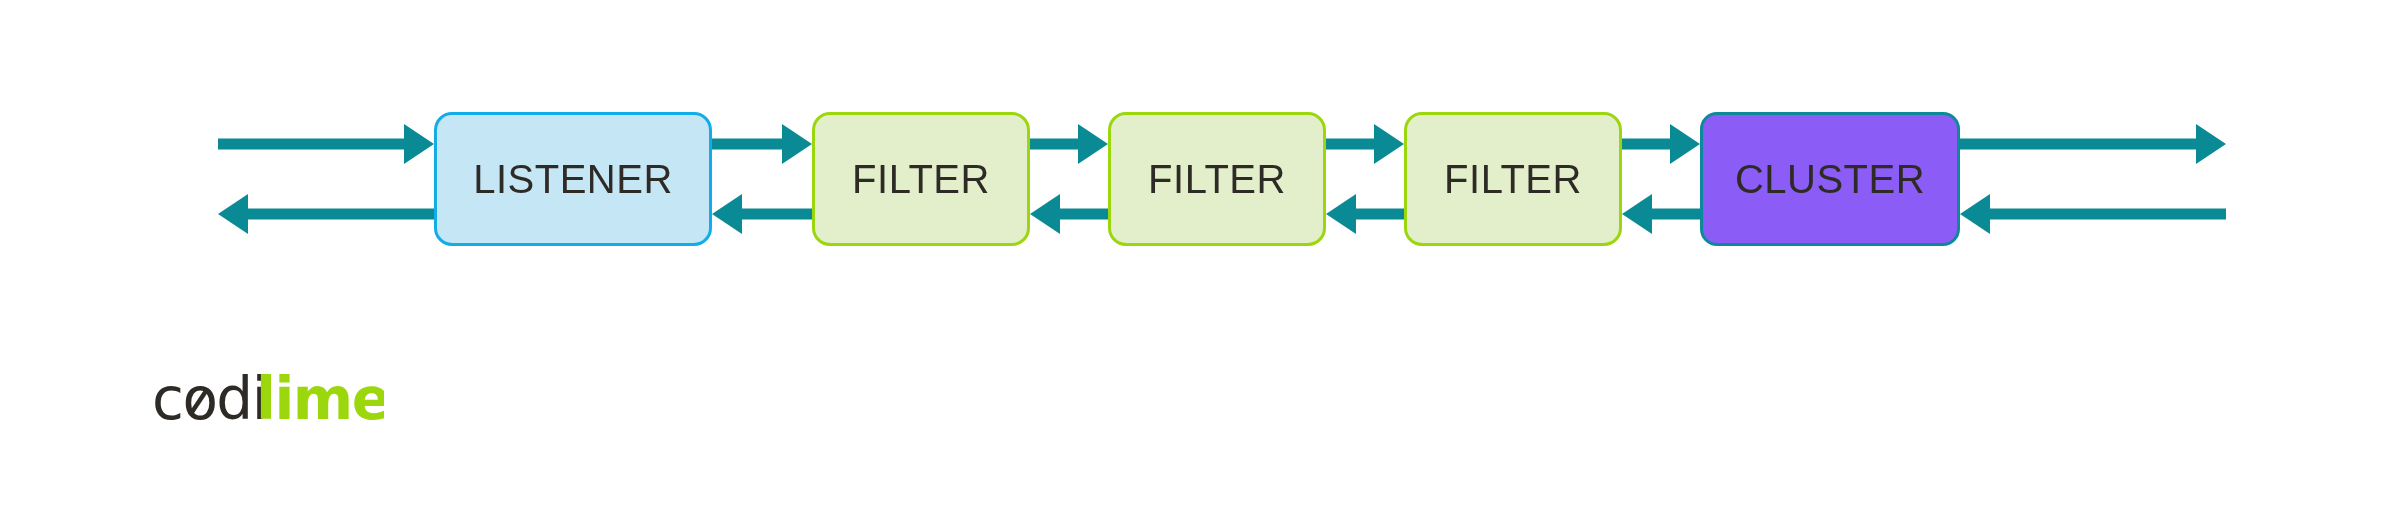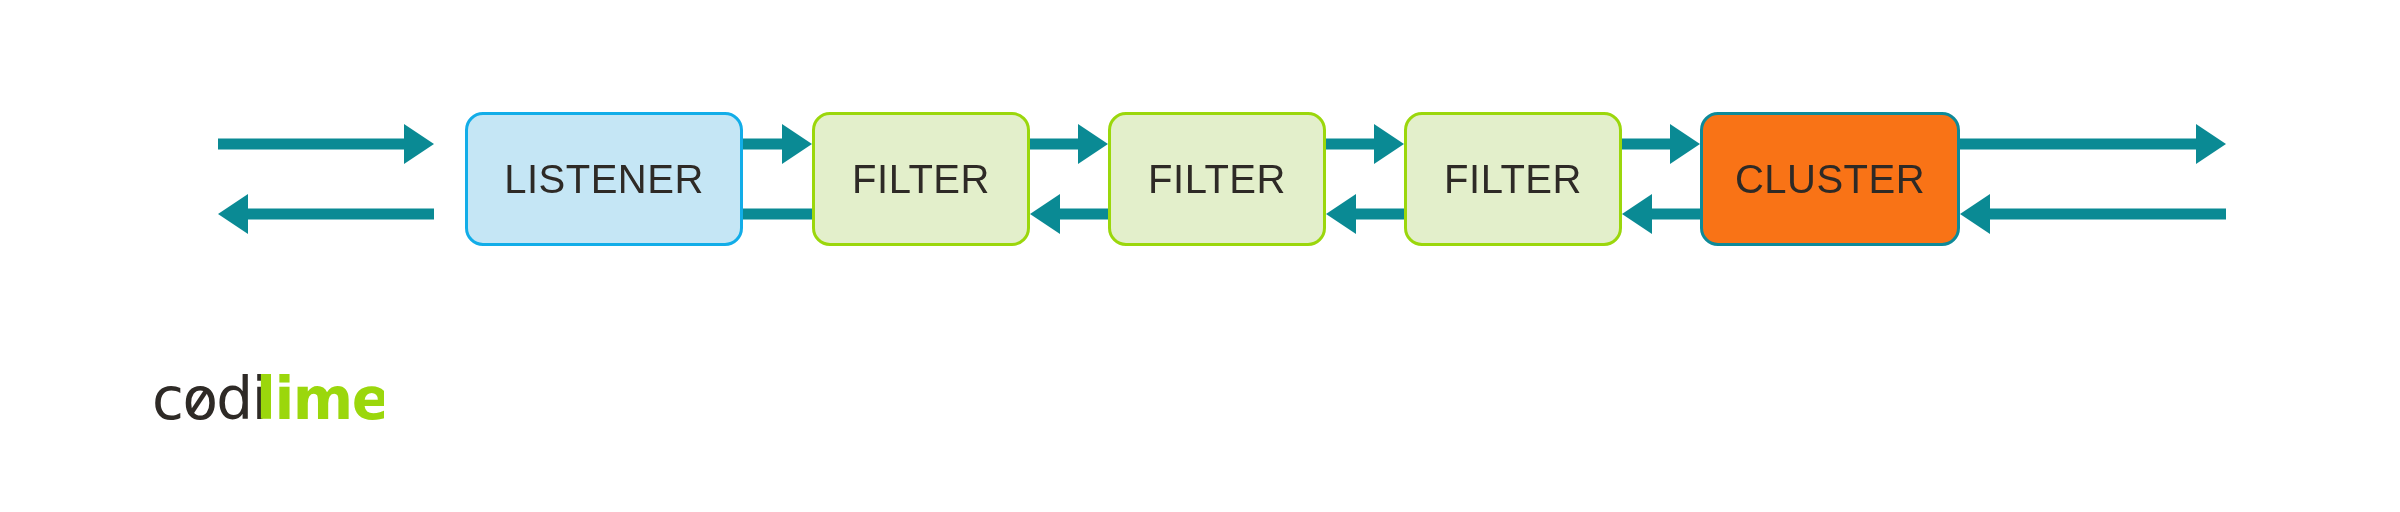--- a/index.html
+++ b/index.html
@@ -51,21 +51,20 @@
     font-weight: 400;
     letter-spacing: 0.5px;
     color: #2E2A26;
     white-space: nowrap;
     line-height: 1;
   }
 
   .node.listener {
     background: #C5E6F5;
     border-color: #12ADE8;
-    margin-left: 31px;
   }
   .node.filter {
     background: #E3EFCB;
     border-color: #9BD70C;
     text-align: right;
   }
   .node.cluster {
     background: #C5DDDF;
     border-color: #0D8A99;
   }
@@ -165,21 +164,21 @@
     </div>
 
     <div class="node filter" style="left: 1108px; width: 218px; background: rgb(227, 239, 203); border-color: rgb(155, 215, 12);">
       <span class="node-label">FILTER</span>
     </div>
 
     <div class="node filter" style="left: 1404px; width: 218px; background: rgb(227, 239, 203); border-color: rgb(155, 215, 12);">
       <span class="node-label">FILTER</span>
     </div>
 
-    <div class="node cluster" style="left: 1700px; width: 260px; background: #f97316; border-color: rgb(13, 138, 153);">
+    <div class="node cluster" style="left: 1700px; width: 260px; background: #8b5cf6; border-color: rgb(13, 138, 153); border-radius: 17px;">
       <span class="node-label">CLUSTER</span>
     </div>
 
   </div>
 
   <div id="logo">
     <svg viewBox="0 0 232 64" width="232" height="64" xmlns="http://www.w3.org/2000/svg">
 
       <text x="0" y="48" font-family="&quot;DejaVu Sans&quot;, sans-serif" font-size="58" font-weight="500" letter-spacing="-1.5" fill="#2E2A26">codi</text>
 

